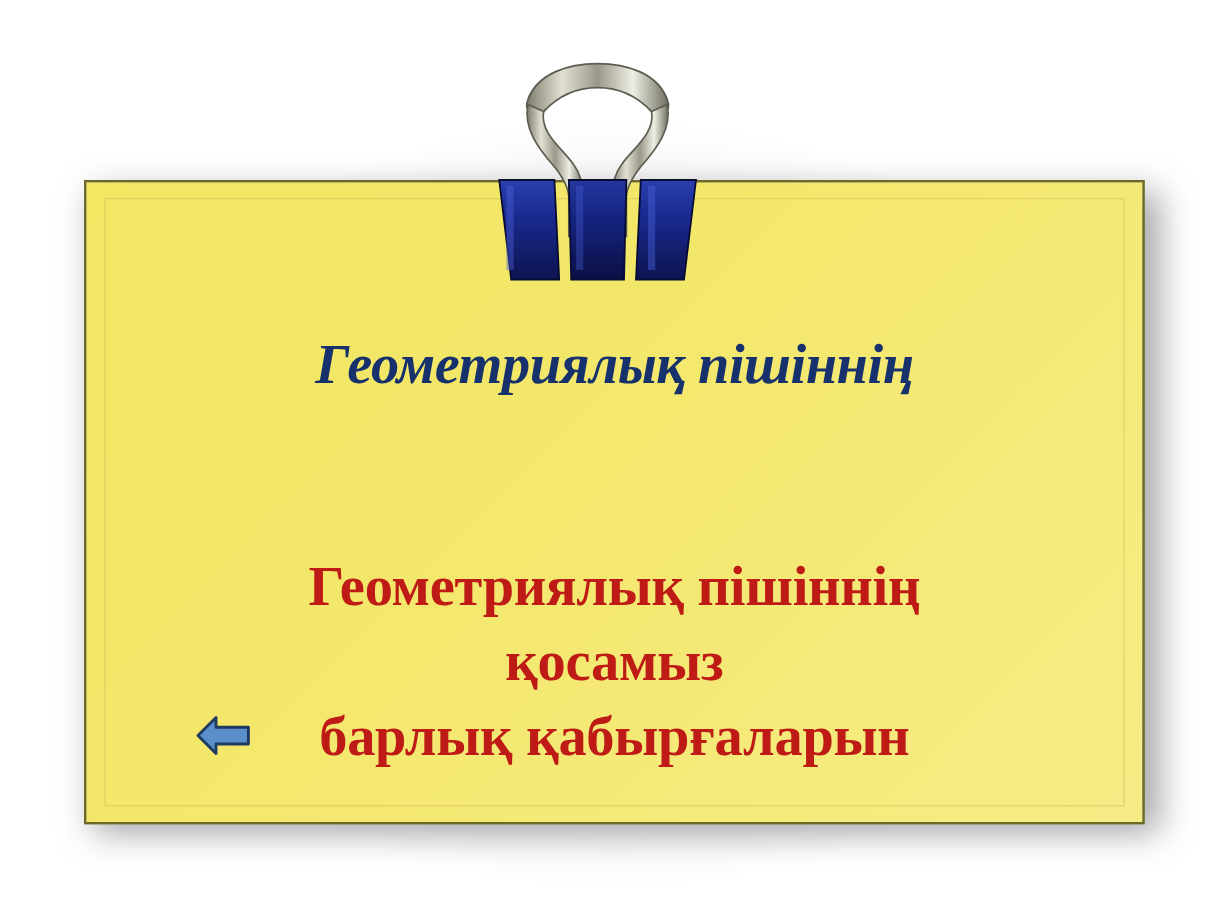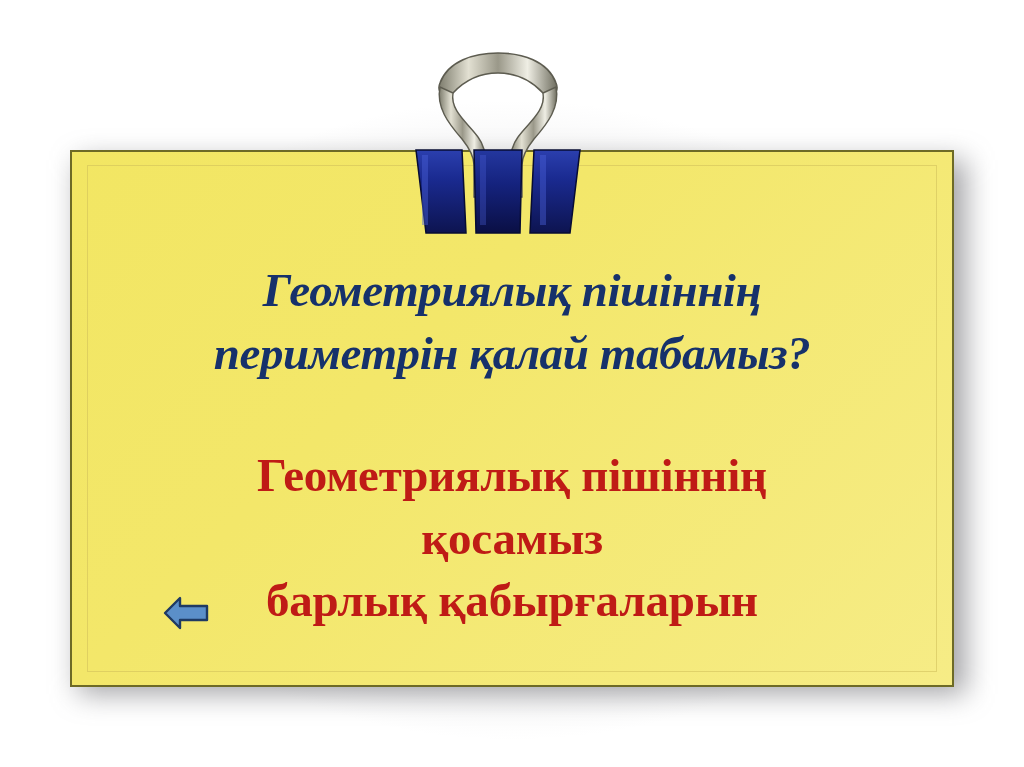--- a/index.html
+++ b/index.html
@@ -78,21 +78,21 @@
     top: 45px;
     width: 176px;
     height: 192px;
   }
   .clip svg { display: block; }
 
   
   .content {
     position: absolute;
     left: 86px;
-    top: 156px;
+    top: 170px;
     width: 852px;
     height: 507px;
     box-sizing: border-box;
   }
 
   .q-block {
     position: absolute;
     left: 0;
     top: 103px;
     width: 852px;
@@ -184,21 +184,20 @@
       <rect x="12" y="110" width="6" height="70" fill="#4a5fd6" opacity="0.45"></rect>
       <rect x="70" y="110" width="6" height="70" fill="#4a5fd6" opacity="0.35"></rect>
       <rect x="130" y="110" width="6" height="70" fill="#4a5fd6" opacity="0.45"></rect>
     </svg>
   </div>
 
   <div class="content">
 
     <div class="q-block">
       <span class="q-line">Геометриялық пішіннің</span>
-      <span class="q-line">периметрін қалай табамыз?</span>
     </div>
 
     <div class="a-block">
       <span class="a-line">Геометриялық пішіннің</span>
       <span class="a-line">қосамыз</span>
       <span class="a-line">барлық қабырғаларын</span>
     </div>
 
   </div>
 

